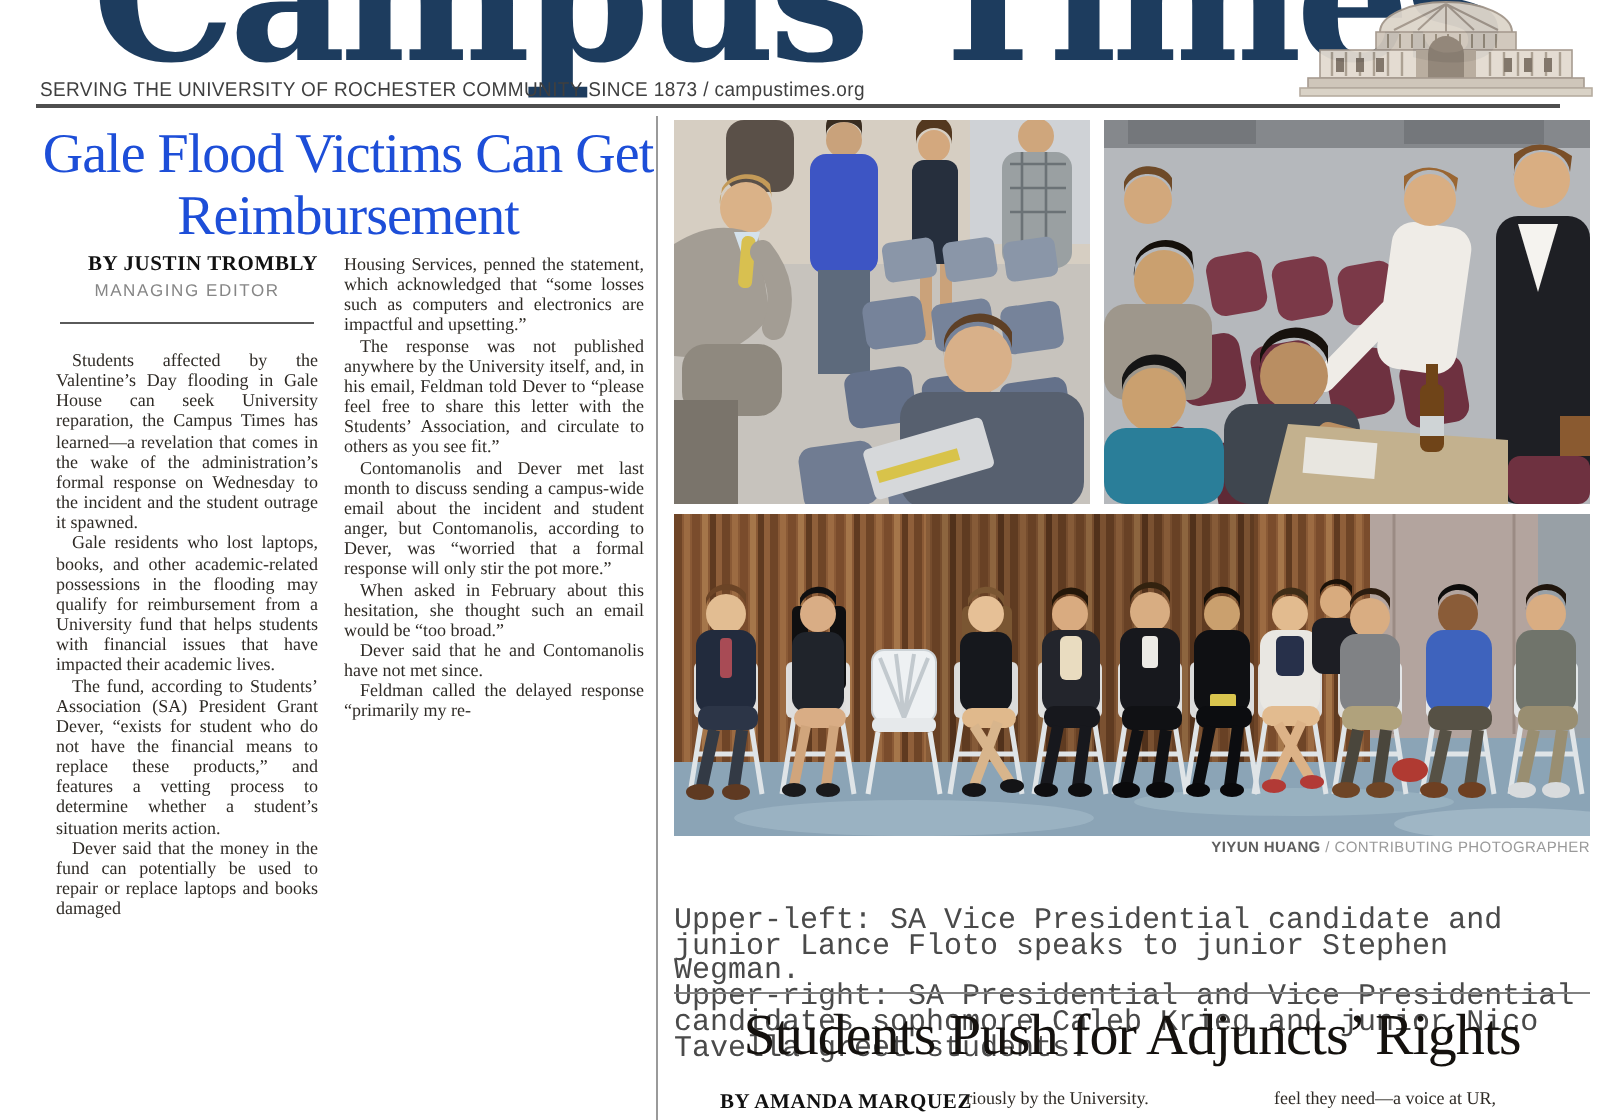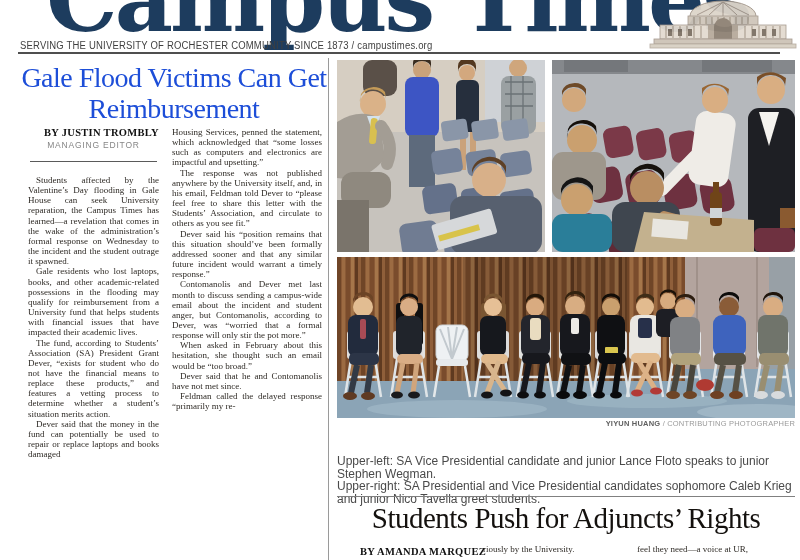--- a/index.html
+++ b/index.html
@@ -37,21 +37,21 @@
   .ph-ul{left:0;top:2px;width:208px;height:192px;}
   .ph-ur{left:215px;top:2px;width:243px;height:192px;}
   .ph-b{left:0;top:199px;width:458px;height:161px;}
   .credit{position:absolute;right:0;top:361px;font-family:"Liberation Sans",sans-serif;
         font-size:7.5px;color:#9a9a9a;letter-spacing:.2px;}
   .credit b{color:#5f5f5f;font-weight:bold;}
   .cap-title-wrap{position:absolute;left:0;top:371px;width:100%;text-align:center;}
   .cap-title{display:inline-block;font-size:20px;font-weight:400;color:#1c1c1c;
         letter-spacing:.5px;transform:scaleX(.84);transform-origin:center;white-space:nowrap;}
   .cap-lines{position:absolute;left:0;top:397px;width:100%;
-        font-family:Liberation Sans, sans-serif;font-size:12px;line-height:12.7px;color:#4a4a4a;}
+        font-family:Liberation Mono, monospace;font-size:15px;line-height:12.7px;color:#4a4a4a;}
   .sec-rule{position:absolute;left:0;top:438px;width:458px;height:1px;background:#808080;}
   .adj-headline{position:absolute;left:0;top:443px;width:100%;text-align:center;
         font-size:29px;line-height:34px;font-weight:400;letter-spacing:-.5px;color:#14110e;}
   .adj-cols{position:absolute;left:0;top:486px;width:458px;}
   .adj-colA{position:absolute;left:16px;top:2px;width:140px;text-align:center;
         font-weight:bold;font-size:10.5px;letter-spacing:.3px;color:#111;}
   .adj-colB{position:absolute;left:146px;top:0;width:144px;font-size:9px;line-height:10.15px;
         text-align:justify;color:#2e2a25;}
   .adj-colC{position:absolute;left:300px;top:0;width:158px;font-size:9px;line-height:10.15px;
         text-align:justify;color:#2e2a25;}
@@ -92,21 +92,20 @@
       <div class="byline-role">MANAGING EDITOR</div>
       <div class="byline-rule"></div>
       <p>Students affected by the Valentine’s Day flooding in Gale House can seek University reparation, the Campus Times has learned—a revelation that comes in the wake of the administration’s formal response on Wednesday to the incident and the student outrage it spawned.</p>
       <p>Gale residents who lost laptops, books, and other academic-related possessions in the flooding may qualify for reimbursement from a University fund that helps students with financial issues that have impacted their academic lives.</p>
       <p>The fund, according to Students’ Association (SA) President Grant Dever, “exists for student who do not have the financial means to replace these products,” and features a vetting process to determine whether a student’s situation merits action.</p>
       <p>Dever said that the money in the fund can potentially be used to repair or replace laptops and books damaged</p>
     </div>
     <div class="col col2 body-text">
       <p>Housing Services, penned the statement, which acknowledged that “some losses such as computers and electronics are impactful and upsetting.”</p>
       <p>The response was not published anywhere by the University itself, and, in his email, Feldman told Dever to “please feel free to share this letter with the Students’ Association, and circulate to others as you see fit.”</p>
-      <p>Dever said his “position remains that this situation should’ve been formally addressed sooner and that any similar future incident would warrant a timely response.”</p>
       <p>Contomanolis and Dever met last month to discuss sending a campus-wide email about the incident and student anger, but Contomanolis, according to Dever, was “worried that a formal response will only stir the pot more.”</p>
       <p>When asked in February about this hesitation, she thought such an email would be “too broad.”</p>
       <p>Dever said that he and Contomanolis have not met since.</p>
       <p>Feldman called the delayed response “primarily my re-</p>
     </div>
   </div>
 
   <div class="divider-v"></div>
 
   <div class="rightsec">

